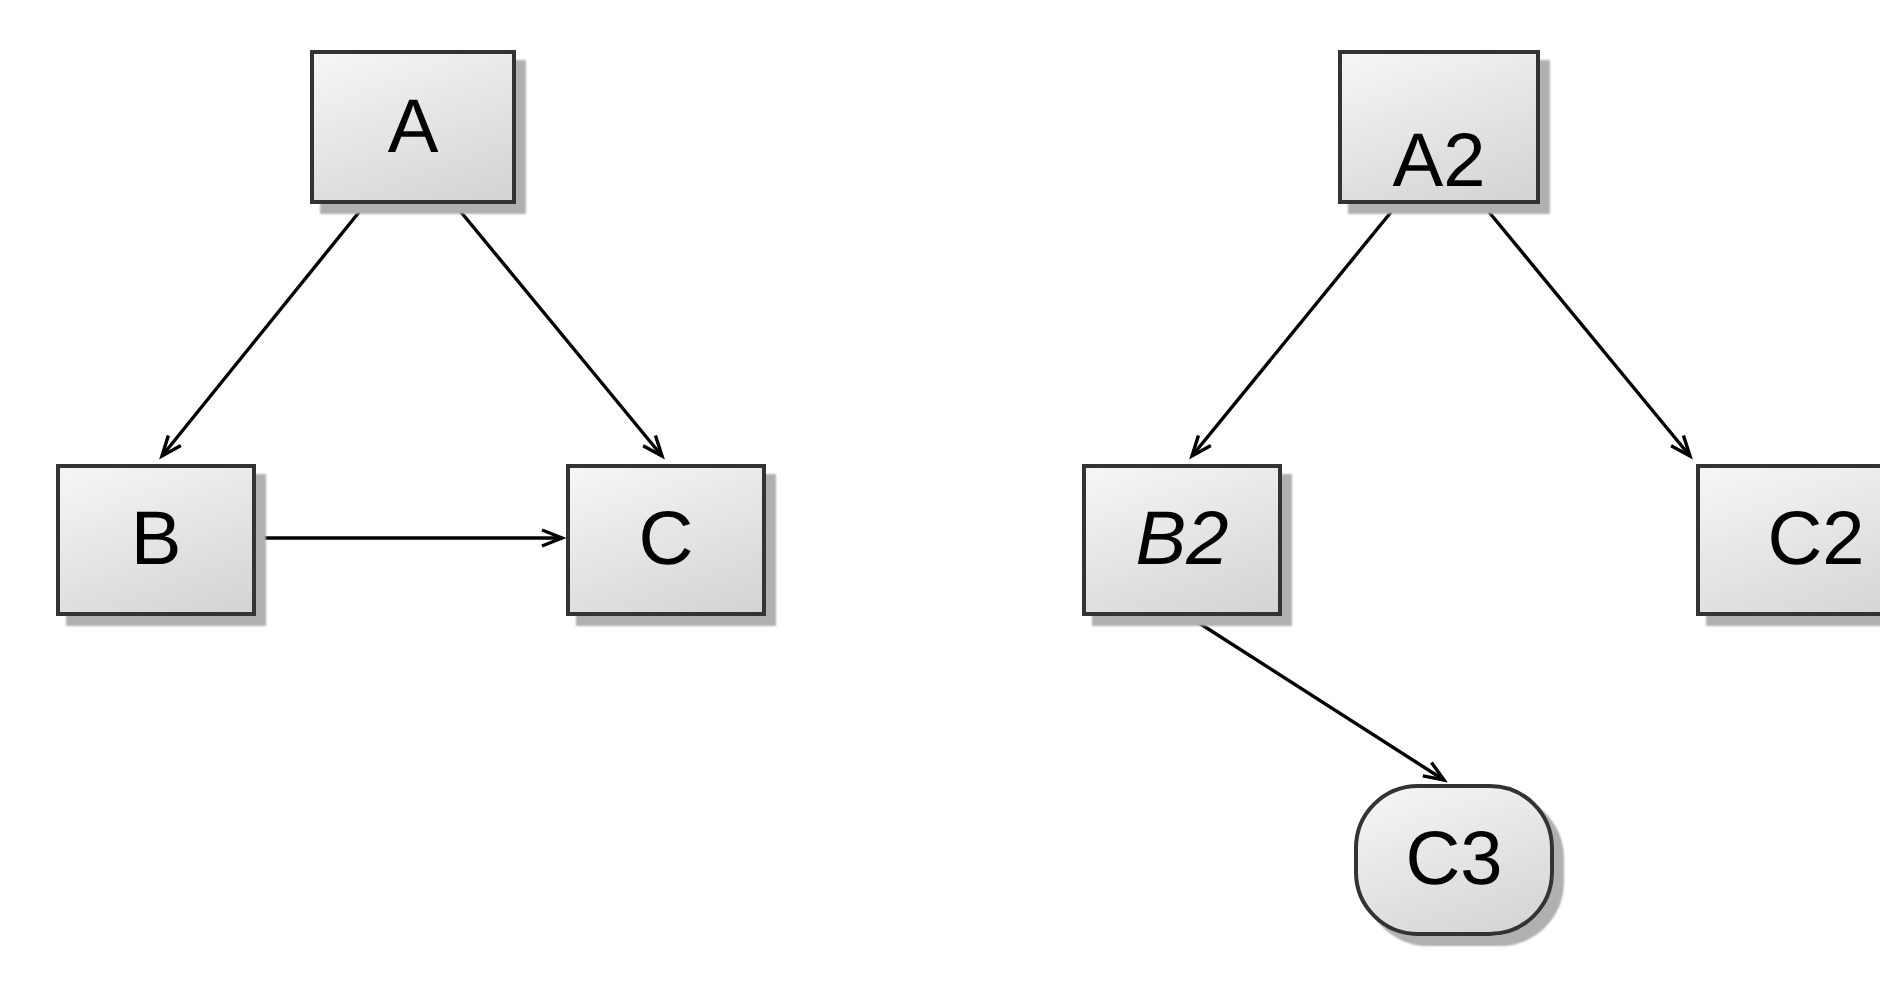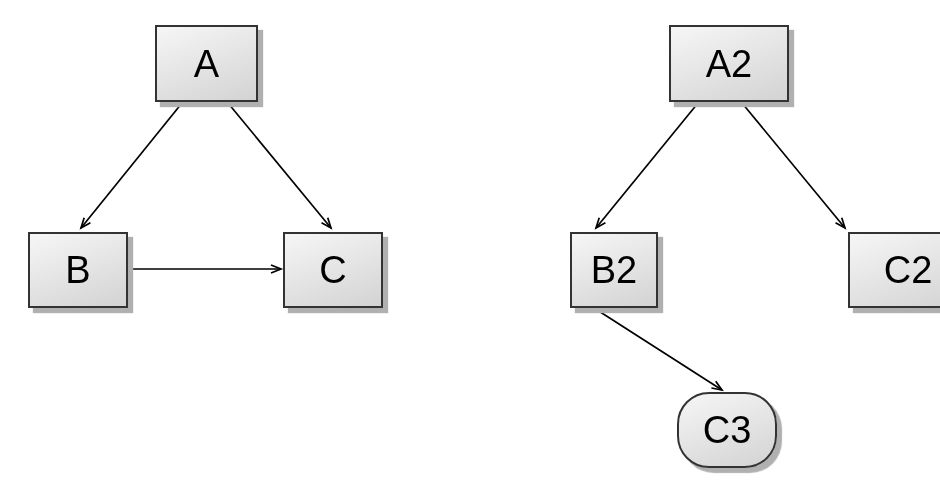--- a/index.html
+++ b/index.html
@@ -64,24 +64,24 @@
 
 <div class="node" style="left: 155px; top: 25px; width: 103px; height: 77px;">
       <span class="node-label">A</span>
     </div>
     <div class="node" style="left: 28px; top: 232px; width: 100px; height: 76px;">
       <span class="node-label">B</span>
     </div>
     <div class="node" style="left: 283px; top: 232px; width: 100px; height: 76px;">
       <span class="node-label">C</span>
     </div>
-    <div class="node" style="left: 669px; top: 25px; width: 120px; height: 77px;">
+    <div class="node" style="left: 669px; top: 25px; width: 101px; height: 77px; align-items: flex-end;">
       <span class="node-label">A2</span>
     </div>
-    <div class="node" style="left: 570px; top: 232px; width: 88px; height: 76px;">
+    <div class="node" style="left: 541px; top: 232px; width: 100px; height: 76px; font-style: italic;">
       <span class="node-label">B2</span>
     </div>
     <div class="node" style="left: 848px; top: 232px; width: 120px; height: 76px;">
       <span class="node-label">C2</span>
     </div>
     <div class="node" style="left: 677px; top: 392px; width: 100px; height: 76px; border-radius: 32px;">
       <span class="node-label">C3</span>
     </div>
   </div>
 

